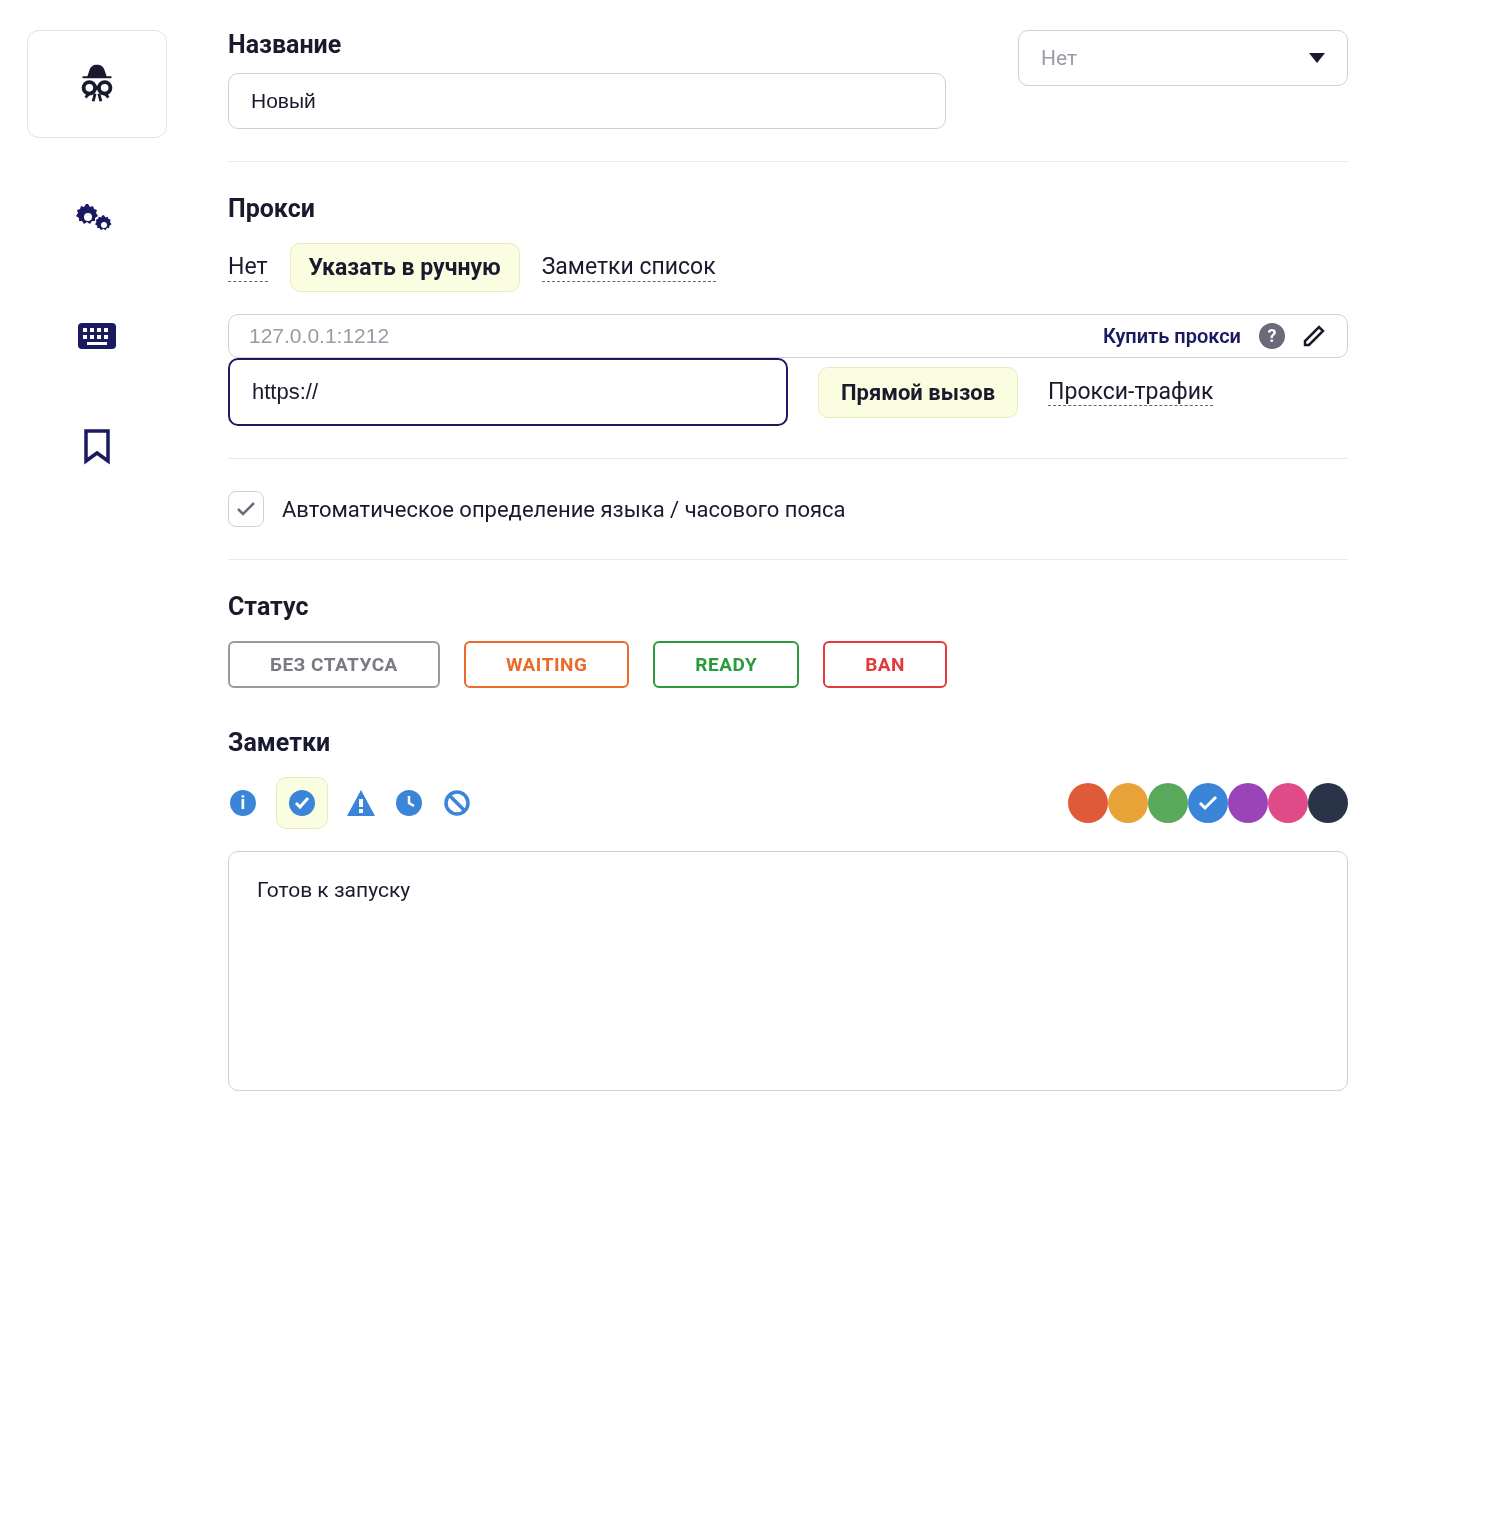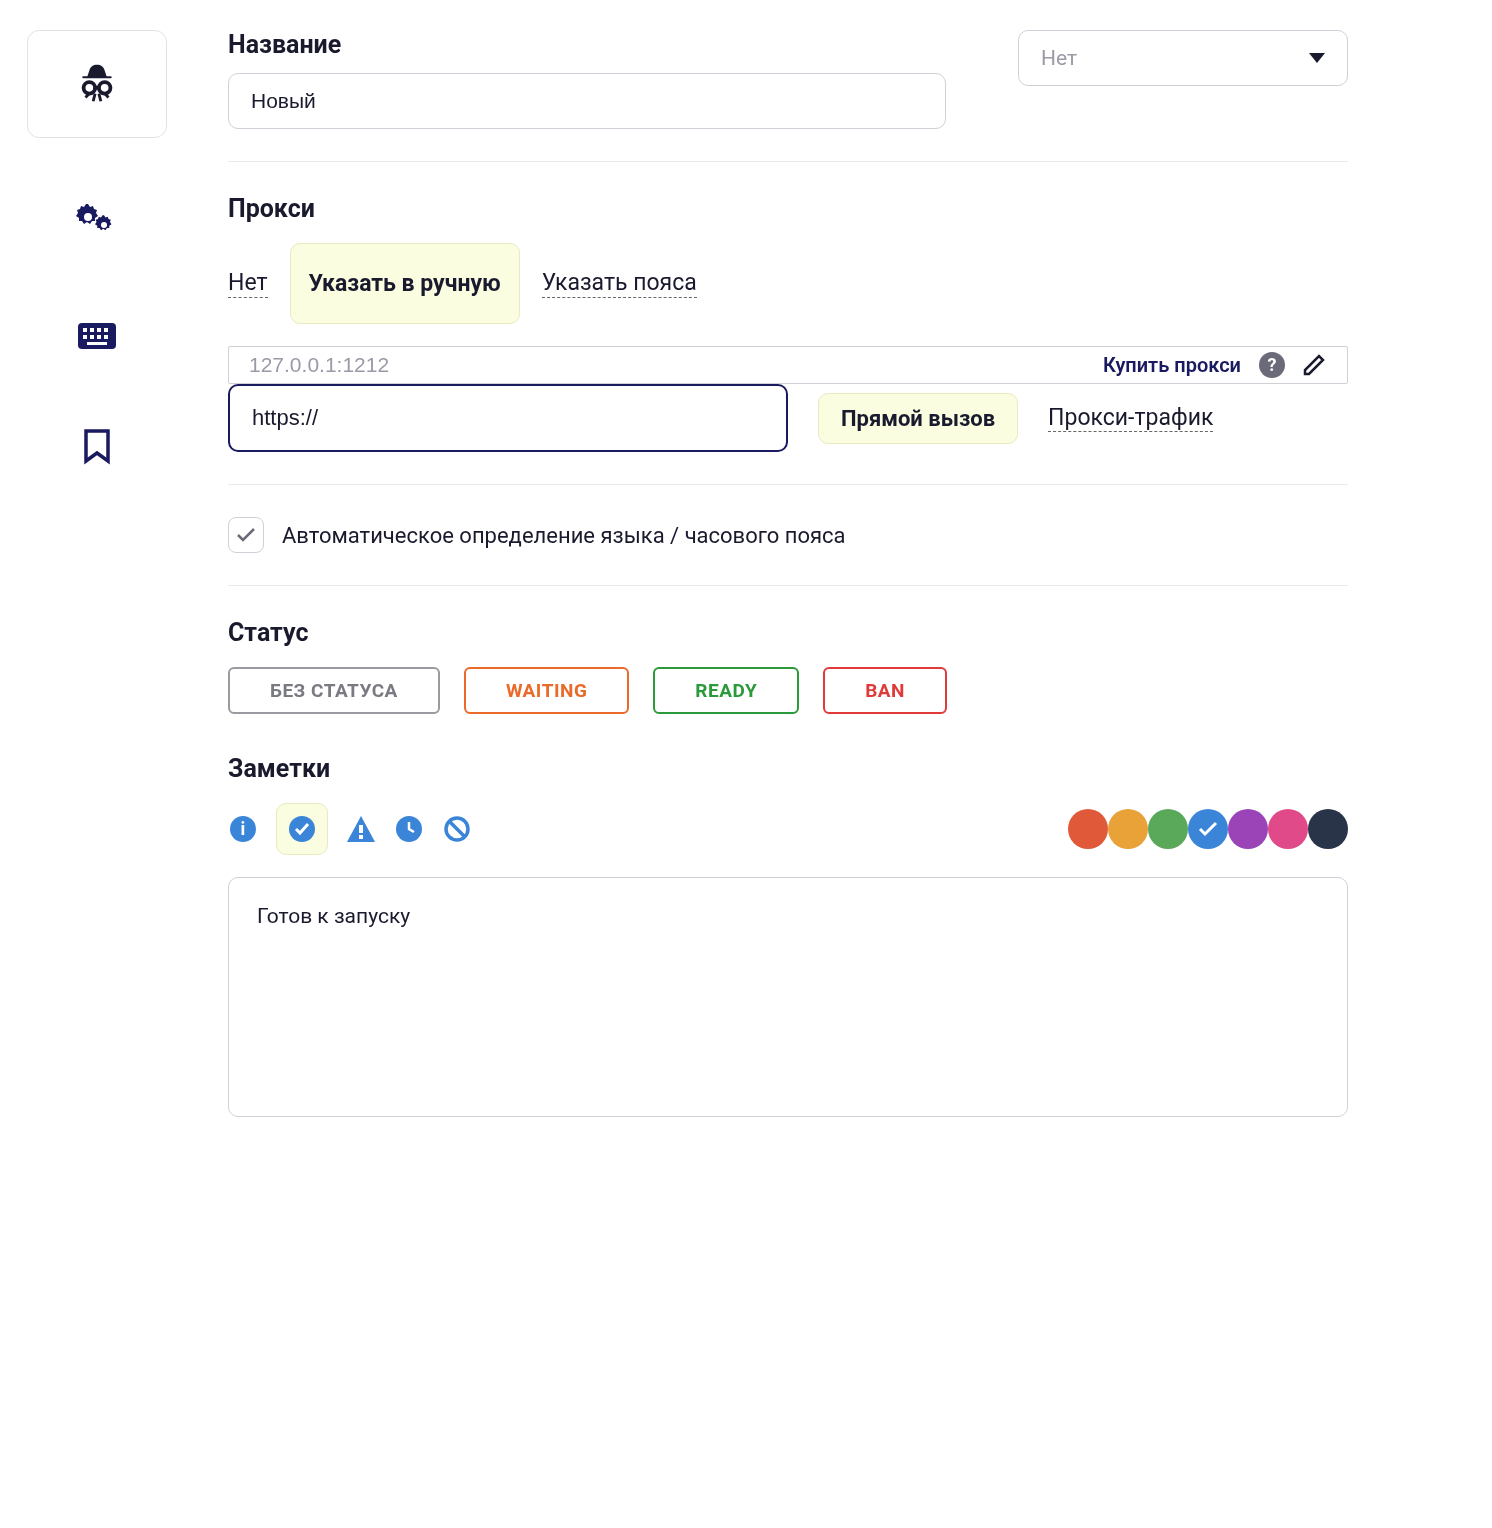--- a/index.html
+++ b/index.html
@@ -85,30 +85,30 @@
       font-size: 23px;
       color: #1a1a2e;
       border-bottom: 1px dashed #666;
       padding-bottom: 1px;
       cursor: pointer;
     }
     .tab.active {
       background: #fafde0;
       border: 1px solid #eaeac0;
       border-radius: 10px;
-      padding: 26px 18px;
+      padding: 10px 18px;
       font-weight: 700;
       border-bottom: 1px solid #eaeac0;
     }
     .proxy-input-row {
       display: flex;
       align-items: center;
-      height: 38px;
-      border: 1px solid #d0d0d8;
-      border-radius: 2px;
+      height: 44px;
+      border: 1px solid #d0d0d8;
+      border-radius: 10px;
       padding: 12px 20px;
     }
     .proxy-input {
       flex: 1;
       border: none;
       outline: none;
       font-size: 21px;
       color: #1a1a2e;
     }
     .proxy-input::placeholder { color: #9a9aa8; }
@@ -288,21 +288,21 @@
       </div>
     </div>
   </div>
 
   <hr class="hr">
 
   <div class="section-title">Прокси</div>
   <div class="tabs">
     <span class="tab">Нет</span>
     <span class="tab active">Указать в ручную</span>
-    <span class="tab">Указать пояса</span>
+    <span class="tab">Заметки список</span>
   </div>
 
   <div class="proxy-input-row">
     <input class="proxy-input" type="text" placeholder="127.0.0.1:1212" style="">
     <span class="buy-link">Купить прокси</span>
     <svg width="26" height="26" viewBox="0 0 26 26" style="margin-right:16px;cursor:pointer">
       <circle cx="13" cy="13" r="13" fill="#6a6a78"></circle>
       <text x="13" y="19" text-anchor="middle" fill="#fff" font-size="18" font-weight="bold">?</text>
     </svg>
     <svg width="26" height="26" viewBox="0 0 26 26" fill="none" stroke="#1a1a2e" stroke-width="2.5" style="cursor:pointer">

